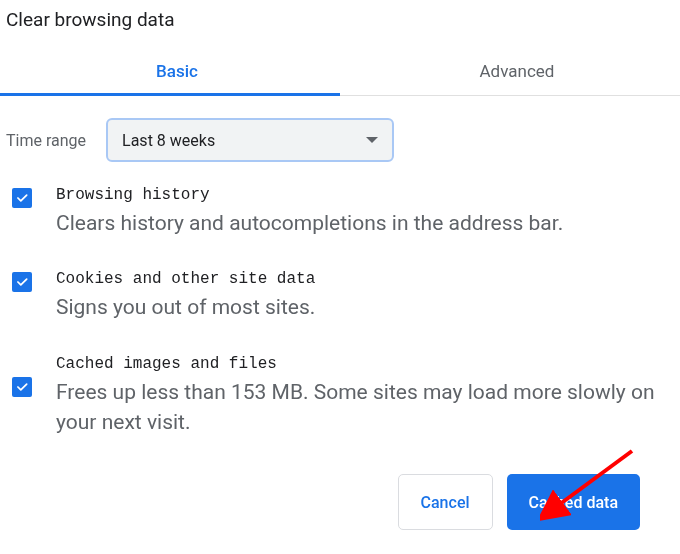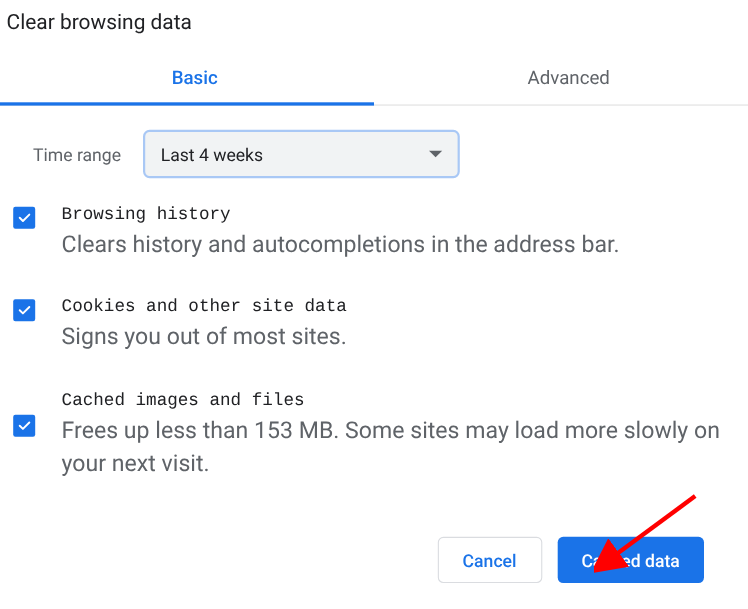--- a/index.html
+++ b/index.html
@@ -42,21 +42,20 @@
     content: "";
     position: absolute;
     left: 0; right: 0; bottom: -1px;
     height: 3px;
     background: #1a73e8;
   }
   .range-row {
     display: flex;
     align-items: center;
     padding: 22px 0 0 6px;
-    margin-left: 24px;
   }
   .range-label {
     color: #5f6368;
     font-size: 16px;
     margin-right: 20px;
   }
   .select {
     display: flex;
     align-items: center;
     justify-content: space-between;
@@ -115,21 +114,21 @@
     line-height: 1.45;
   }
   .buttons {
     position: absolute;
     right: 40px;
     bottom: 24px;
     display: flex;
     gap: 14px;
   }
   .btn {
-    height: 42px;
+    height: 56px;
     padding: 0 22px;
     border-radius: 5px;
     font-size: 16px;
     display: flex;
     align-items: center;
     justify-content: center;
     cursor: pointer;
   }
   .btn-cancel {
     background: #fff;
@@ -154,21 +153,21 @@
 <div class="dialog-title">Clear browsing data</div>
 
 <div class="tabs">
   <div class="tab active">Basic</div>
   <div class="tab">Advanced</div>
 </div>
 
 <div class="range-row">
   <div class="range-label">Time range</div>
   <div class="select">
-    <span>Last 4 weeks</span>
+    <span>Last 8 weeks</span>
     <span class="caret"></span>
   </div>
 </div>
 
 <div class="options">
 
   <div class="option">
     <div class="checkbox">
       <svg viewBox="0 0 24 24">
           <path d="M5 12l5 5L20 7" stroke="#fff" stroke-width="3" fill="none" stroke-linecap="round" stroke-linejoin="round"></path>

